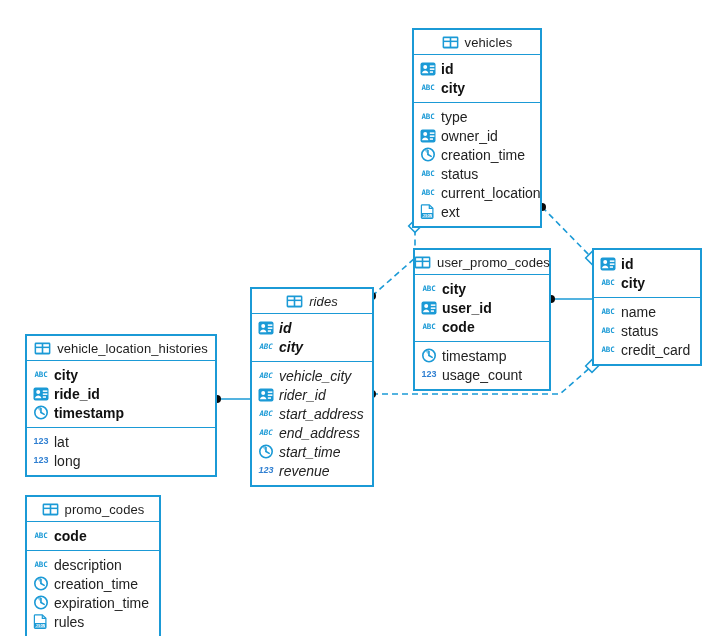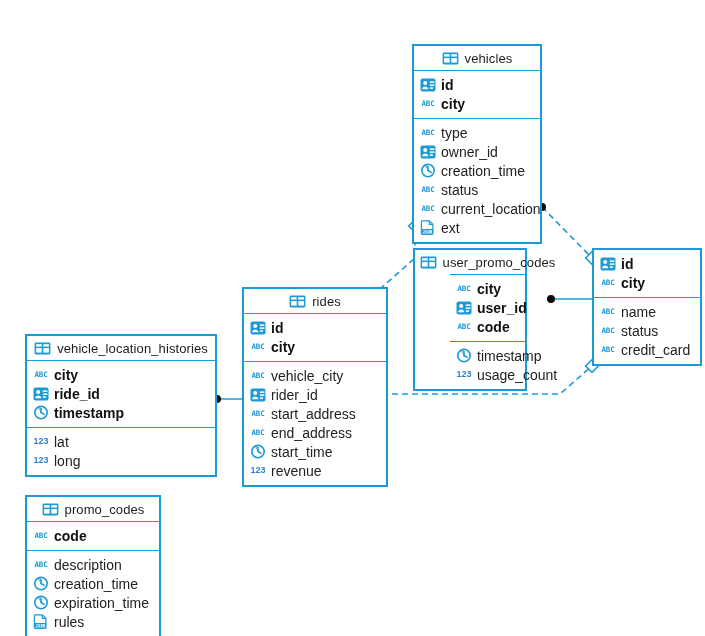--- a/index.html
+++ b/index.html
@@ -78,21 +78,21 @@
         <polyline points="217,399 250,399" fill="none" stroke="#1b9ad6" stroke-width="1.6"></polyline>
         <circle cx="217" cy="399" r="4" fill="#0a0a0a"></circle>
       </g>
       <g>
         <polyline points="551,299 592,299" fill="none" stroke="#1b9ad6" stroke-width="1.6"></polyline>
         <circle cx="551" cy="299" r="4" fill="#0a0a0a"></circle>
       </g>
     </svg>
 
   <div id="tables-layer">
-      <div class="tbl" style="left: 412px; top: 28px; width: 130px; margin-top: 16px;">
+      <div class="tbl" style="left: 412px; top: 28px; width: 130px;">
         <div class="tbl-head">
           <span class="ic">
             <svg width="17" height="13" viewBox="0 0 17 13">
               <rect x="0.6" y="0.6" width="15.8" height="11.8" rx="1.4" fill="#1b9ad6"></rect>
               <rect x="2.1" y="2.2" width="5.6" height="2.4" fill="#fff"></rect>
               <rect x="9.3" y="2.2" width="5.6" height="2.4" fill="#fff"></rect>
               <rect x="2.1" y="6.1" width="5.6" height="4.5" fill="#fff"></rect>
               <rect x="9.3" y="6.1" width="5.6" height="4.5" fill="#fff"></rect>
             </svg>
           </span>
@@ -195,21 +195,21 @@
           <div class="row">
             <span class="ic ic-abc">ABC</span>
             <span class="fname">status</span>
           </div>
           <div class="row">
             <span class="ic ic-abc">ABC</span>
             <span class="fname">credit_card</span>
           </div>
         </div>
       </div>
-      <div class="tbl" style="left: 413px; top: 248px; width: 114px; padding-left: 35px;">
+      <div class="tbl" style="left: 413px; top: 248px; width: 138px;">
         <div class="tbl-head">
           <span class="ic">
             <svg width="17" height="13" viewBox="0 0 17 13">
               <rect x="0.6" y="0.6" width="15.8" height="11.8" rx="1.4" fill="#1b9ad6"></rect>
               <rect x="2.1" y="2.2" width="5.6" height="2.4" fill="#fff"></rect>
               <rect x="9.3" y="2.2" width="5.6" height="2.4" fill="#fff"></rect>
               <rect x="2.1" y="6.1" width="5.6" height="4.5" fill="#fff"></rect>
               <rect x="9.3" y="6.1" width="5.6" height="4.5" fill="#fff"></rect>
             </svg>
           </span>
@@ -249,21 +249,21 @@
               </svg>
             </span>
             <span class="fname">timestamp</span>
           </div>
           <div class="row">
             <span class="ic ic-123">123</span>
             <span class="fname">usage_count</span>
           </div>
         </div>
       </div>
-      <div class="tbl" style="left: 242px; top: 287px; width: 146px;">
+      <div class="tbl" style="left: 250px; top: 287px; width: 124px; font-style: italic;">
         <div class="tbl-head">
           <span class="ic">
             <svg width="17" height="13" viewBox="0 0 17 13">
               <rect x="0.6" y="0.6" width="15.8" height="11.8" rx="1.4" fill="#1b9ad6"></rect>
               <rect x="2.1" y="2.2" width="5.6" height="2.4" fill="#fff"></rect>
               <rect x="9.3" y="2.2" width="5.6" height="2.4" fill="#fff"></rect>
               <rect x="2.1" y="6.1" width="5.6" height="4.5" fill="#fff"></rect>
               <rect x="9.3" y="6.1" width="5.6" height="4.5" fill="#fff"></rect>
             </svg>
           </span>

